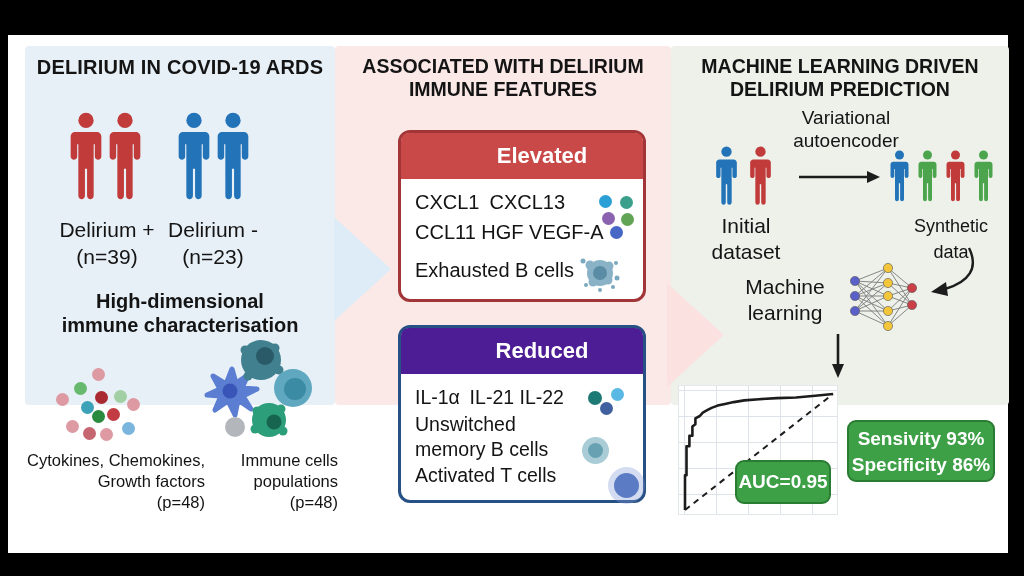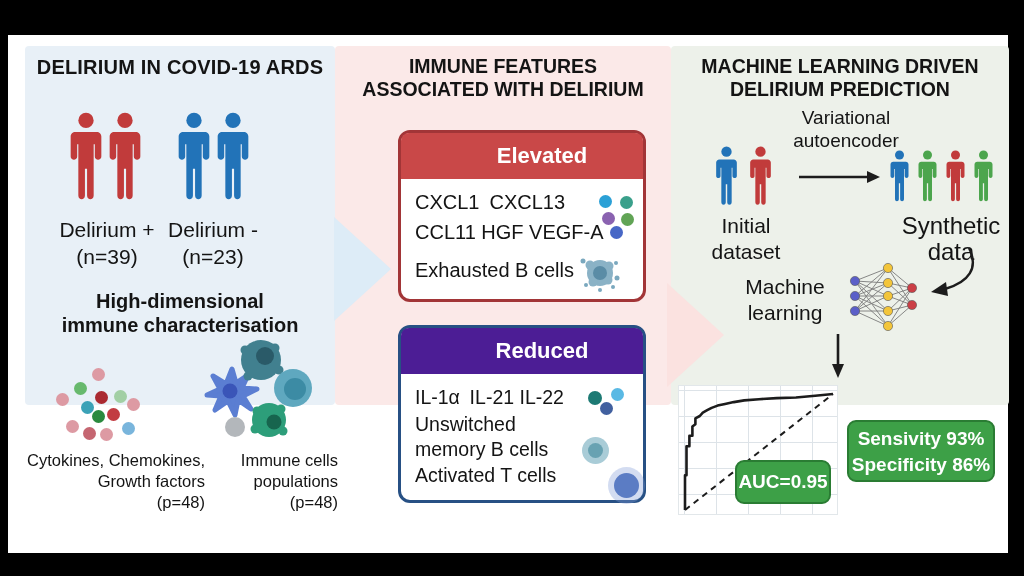--- a/index.html
+++ b/index.html
@@ -141,22 +141,22 @@
       </div>
       <div class="feature" style="left:168px;top:404px;width:145px">
         <div>Immune cells</div>
         <div>populations</div>
         <div>(p=48)</div>
       </div>
     </section>
 
     <section class="panel panel-middle">
       <div class="two-line-title">
+        <div>ASSOCIATED WITH DELIRIUM</div>
         <div>IMMUNE FEATURES</div>
-        <div>ASSOCIATED WITH DELIRIUM</div>
       </div>
 
       <div class="featbox box-elevated">
         <div class="hdr">Elevated</div>
         <div class="boxline" style="top:58px">CXCL1 CXCL13</div>
         <div class="boxline" style="top:88px">CCL11 HGF VEGF-A</div>
         <div class="boxline" style="top:126px">Exhausted B cells</div>
         <div class="dotfield" style="left:192px;top:62px;width:44px;height:48px">
             <span class="dot" style="left: 6px; top: 0px; width: 13px; height: 13px; background: rgb(43, 160, 214);"></span>
             <span class="dot" style="left: 27px; top: 1px; width: 13px; height: 13px; background: rgb(58, 160, 139);"></span>
@@ -227,21 +227,21 @@
           </svg><svg class="person" viewBox="0 0 60 120" style="color:#c13b3b">
             <use href="#person-shape"></use>
           </svg><svg class="person" viewBox="0 0 60 120" style="color:#4ca54d">
             <use href="#person-shape"></use>
           </svg></div>
 
       <div class="rtext" style="left:20px;top:167px;width:110px;font-size:21px;line-height:26px">
         <div>Initial</div>
         <div>dataset</div>
       </div>
-      <div class="rtext" style="left:225px;top:167px;width:110px;font-size:24px;line-height:26px">
+      <div class="rtext" style="left:225px;top:167px;width:110px;font-size:18px;line-height:26px">
         <div>Synthetic</div>
         <div>data</div>
       </div>
 
       <div class="rtext" style="left:58px;top:228px;width:112px;font-size:21px;line-height:26px">
         <div>Machine</div>
         <div>learning</div>
       </div>
 
       <svg id="nn-svg" class="abs" style="left:172px;top:212px" width="84" height="84" viewBox="0 0 84 84">

